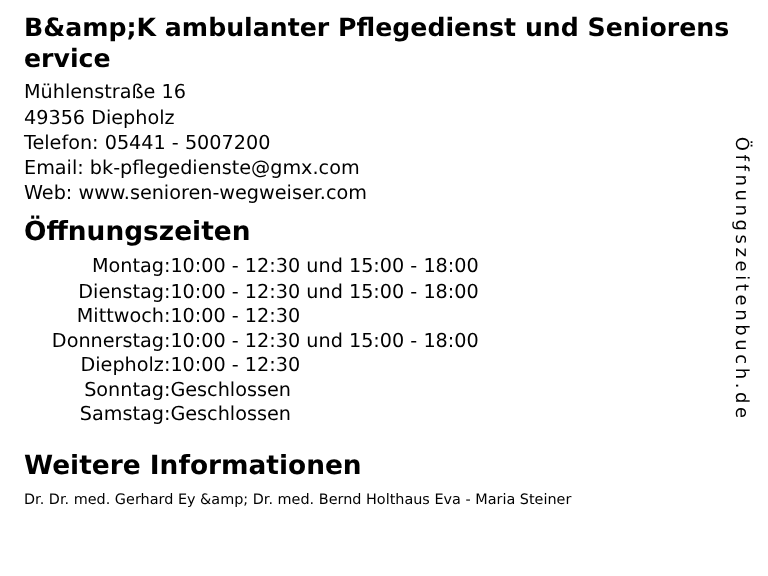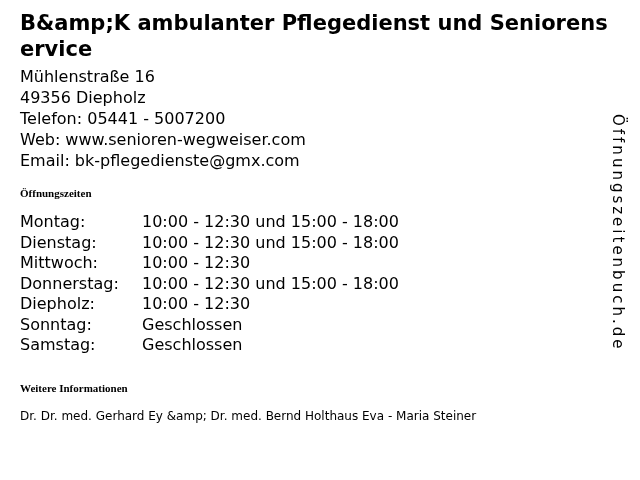--- a/index.html
+++ b/index.html
@@ -25,38 +25,37 @@
     word-break: break-all;
     margin-top: 4px;
   }
   .contact { margin-top: 4px; }
   .contact .line {
     font-size: 16px;
     line-height: 21px;
     white-space: nowrap;
   }
   h2.section-heading {
-    font-size: 11px;
+    font-size: 22px;
     line-height: 21px;
     font-weight: bold;
-    font-family: Liberation Serif, serif;
   }
   h2.hours-heading { margin-top: 12px; }
   table.hours-table {
     margin-top: 8px;
     border-collapse: collapse;
   }
   table.hours-table td {
     font-size: 16px;
     line-height: 20.5px;
     vertical-align: top;
     white-space: nowrap;
     padding: 0;
   }
-  table.hours-table td.day { width: 122px; }
+  table.hours-table td.day { width: 122px; text-align: right; }
   h2.more-info-heading { margin-top: 22px; }
   p.more-info-text {
     margin-top: 7px;
     font-size: 12px;
     line-height: 21px;
   }
   .watermark {
     position: absolute;
     top: 114px;
     right: 13px;
@@ -72,22 +71,22 @@
 <body>
 
 <div class="page">
 
   <h1 class="title">B&amp;amp;K ambulanter Pflegedienst und Seniorenservice</h1>
 
   <div class="contact">
     <div class="line">Mühlenstraße 16</div>
     <div class="line">49356 Diepholz</div>
     <div class="line">Telefon: 05441 - 5007200</div>
+    <div class="line">Email: bk-pflegedienste@gmx.com</div>
     <div class="line">Web: www.senioren-wegweiser.com</div>
-    <div class="line">Email: bk-pflegedienste@gmx.com</div>
   </div>
 
   <h2 class="section-heading hours-heading">Öffnungszeiten</h2>
 
   <table class="hours-table">
     <tbody>
       <tr>
         <td class="day">Montag:</td>
         <td class="time">10:00 - 12:30 und 15:00 - 18:00</td>
       </tr>

